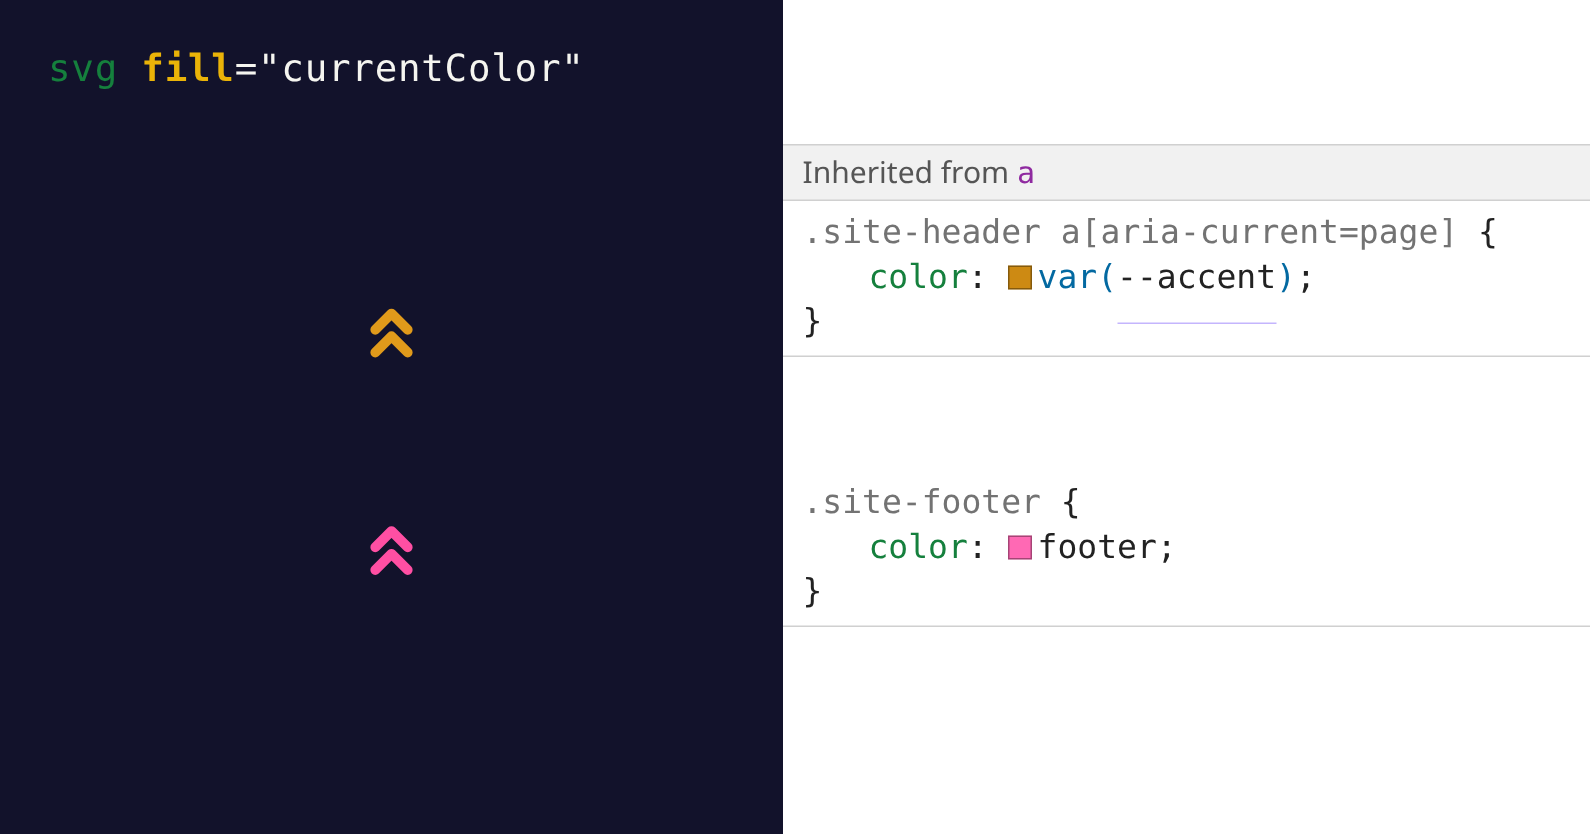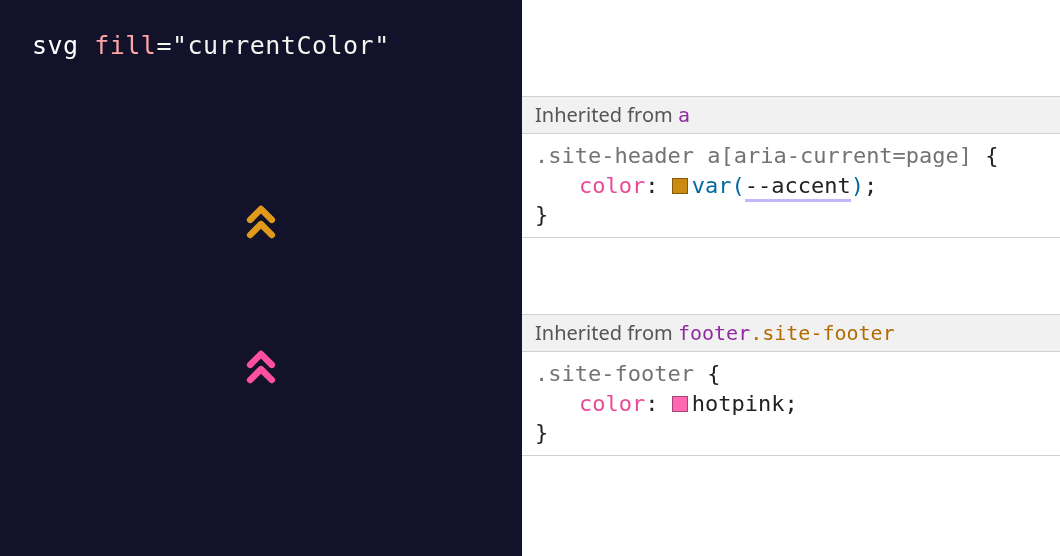--- a/index.html
+++ b/index.html
@@ -17,22 +17,22 @@
       background: #12122b;
       padding: 30px 32px;
       display: flex;
       flex-direction: column;
     }
     .code-line {
       font-size: 25px;
       letter-spacing: 0.5px;
       line-height: 1.3;
     }
-    .tok-tag { color: #ffffff; }
-    .tok-attr { color: #fca5a5; }
+    .tok-tag { color: #15803d; }
+    .tok-attr { color: #eab308; font-weight: bold; }
     .tok-eq { color: #f5f5f0; }
     .tok-val { color: #f5f5f0; }
     .icons-zone {
       flex: 1;
       display: flex;
       flex-direction: column;
       align-items: center;
       justify-content: space-evenly;
       padding-top: 40px;
       padding-bottom: 40px;
@@ -63,24 +63,24 @@
     .css-body {
       border-bottom: 1px solid #d0d0d0;
       padding: 7px 13px;
       font-size: 22px;
       line-height: 1.35;
       color: #222;
       white-space: pre;
     }
     .css-selector { color: #737373; }
     .css-brace { color: #222; }
-    .css-prop { color: #ec4899; }
+    .css-prop { color: #15803d; }
     .css-punc { color: #222; }
     .css-func { color: #0369a1; }
-    .css-var-name { color: #222; border-bottom: 3px solid #c4b5fd; padding-bottom: 1px; }
+    .css-var-name { color: #222; border-bottom: 1px solid #c4b5fd; padding-bottom: 17px; }
     .css-val { color: #222; }
     .swatch {
       display: inline-block;
       width: 16px;
       height: 16px;
       border: 1px solid rgba(0,0,0,0.35);
       vertical-align: -1px;
       margin-right: 4px;
     }
     .indent { display: inline-block; width: 44px; }
@@ -115,22 +115,18 @@
     <div class="inherit-header">
       <span class="inh-label">Inherited from</span>
       <span class="inh-tag">a</span><span class="inh-class"></span>
     </div>
     <div class="css-body"><span class="css-selector">.site-header a[aria-current=page]</span> <span class="css-brace">{</span>
 <span class="indent"></span><span class="css-prop">color</span><span class="css-punc">: </span><span class="swatch" style="background:#cd8a13"></span><span class="css-func">var(</span><span class="css-var-name">--accent</span><span class="css-func">)</span><span class="css-val"></span><span class="css-punc">;</span>
 <span class="css-brace">}</span></div>
   </div>
 
   <div class="inspector-block">
-    <div class="inherit-header">
-      <span class="inh-label">Inherited from</span>
-      <span class="inh-tag">footer</span><span class="inh-class">.site-footer</span>
-    </div>
     <div class="css-body"><span class="css-selector">.site-footer</span> <span class="css-brace">{</span>
-<span class="indent"></span><span class="css-prop">color</span><span class="css-punc">: </span><span class="swatch" style="background:#ff69b4"></span><span class="css-func"></span><span class="css-var-name" style="border-bottom: none;"></span><span class="css-func"></span><span class="css-val">hotpink</span><span class="css-punc">;</span>
+<span class="indent"></span><span class="css-prop">color</span><span class="css-punc">: </span><span class="swatch" style="background:#ff69b4"></span><span class="css-func"></span><span class="css-var-name" style="border-bottom: none;"></span><span class="css-func"></span><span class="css-val">footer</span><span class="css-punc">;</span>
 <span class="css-brace">}</span></div>
   </div>
 
 </div>
 
 </body></html>

